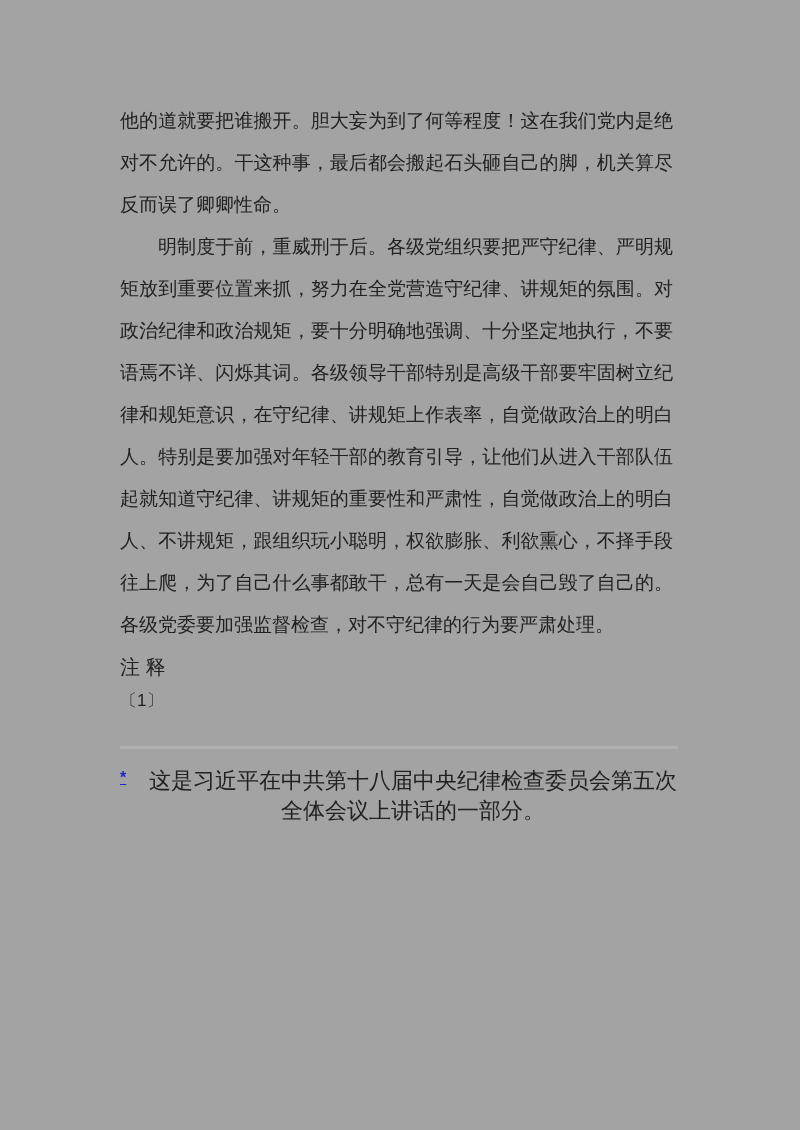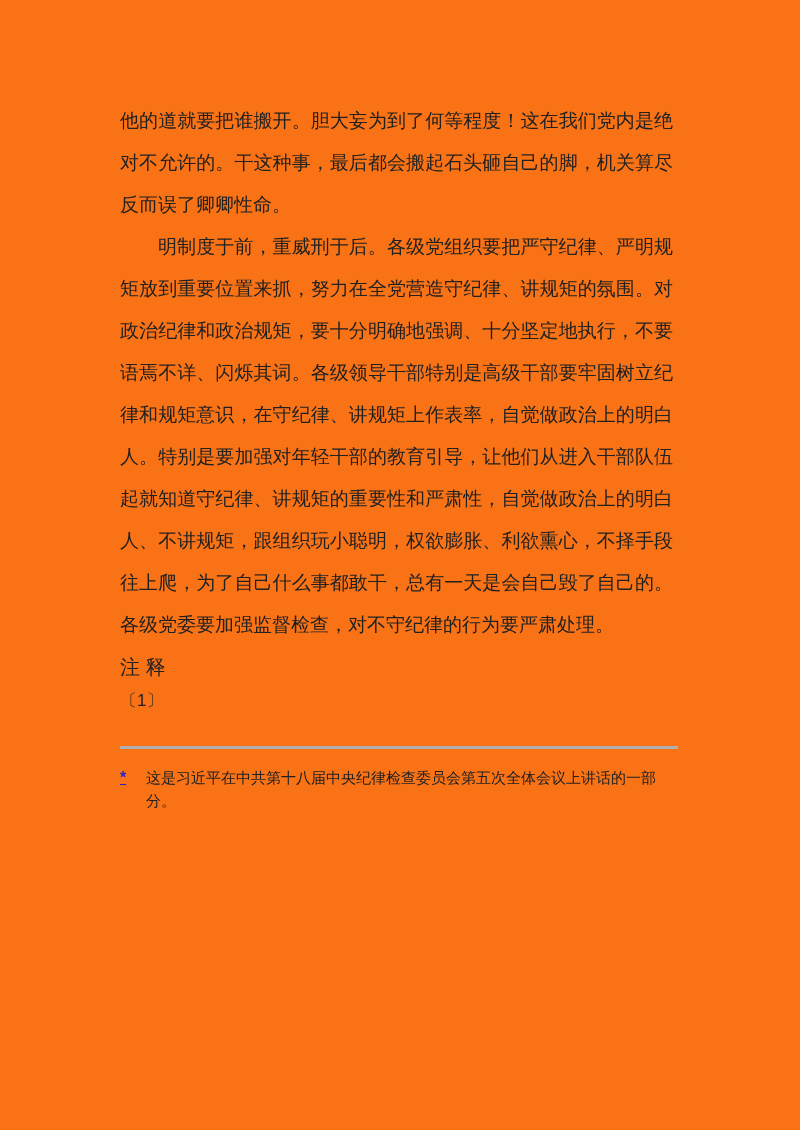--- a/index.html
+++ b/index.html
@@ -4,21 +4,21 @@
 <style>
   html, body {
     margin: 0;
     padding: 0;
     background: #ffffff;
   }
   .page {
     position: relative;
     width: 800px;
     height: 1130px;
-    background: #f97316;
+    background: #a3a3a3;
     overflow: hidden;
     font-family: "Liberation Sans", sans-serif;
   }
   .content {
     position: absolute;
     left: 120px;
     top: 0;
     width: 553px;
   }
   .body-text {
@@ -70,23 +70,24 @@
     flex: 0 0 26px;
     color: #2323cd;
     font-size: 16px;
     font-weight: bold;
     line-height: 23px;
     text-decoration: underline;
     cursor: pointer;
   }
   .footnote-text {
     flex: 0 0 534px;
-    font-size: 15px;
-    line-height: 23px;
+    font-size: 22px;
+    line-height: 30px;
     color: #212121;
+    text-align: center;
   }
 </style>
 </head>
 <body>
 
 <div class="page">
   <div class="content">
 
     <div class="body-text">
       <p class="para no-indent">他的道就要把谁搬开。胆大妄为到了何等程度！这在我们党内是绝对不允许的。干这种事，最后都会搬起石头砸自己的脚，机关算尽反而误了卿卿性命。</p>

